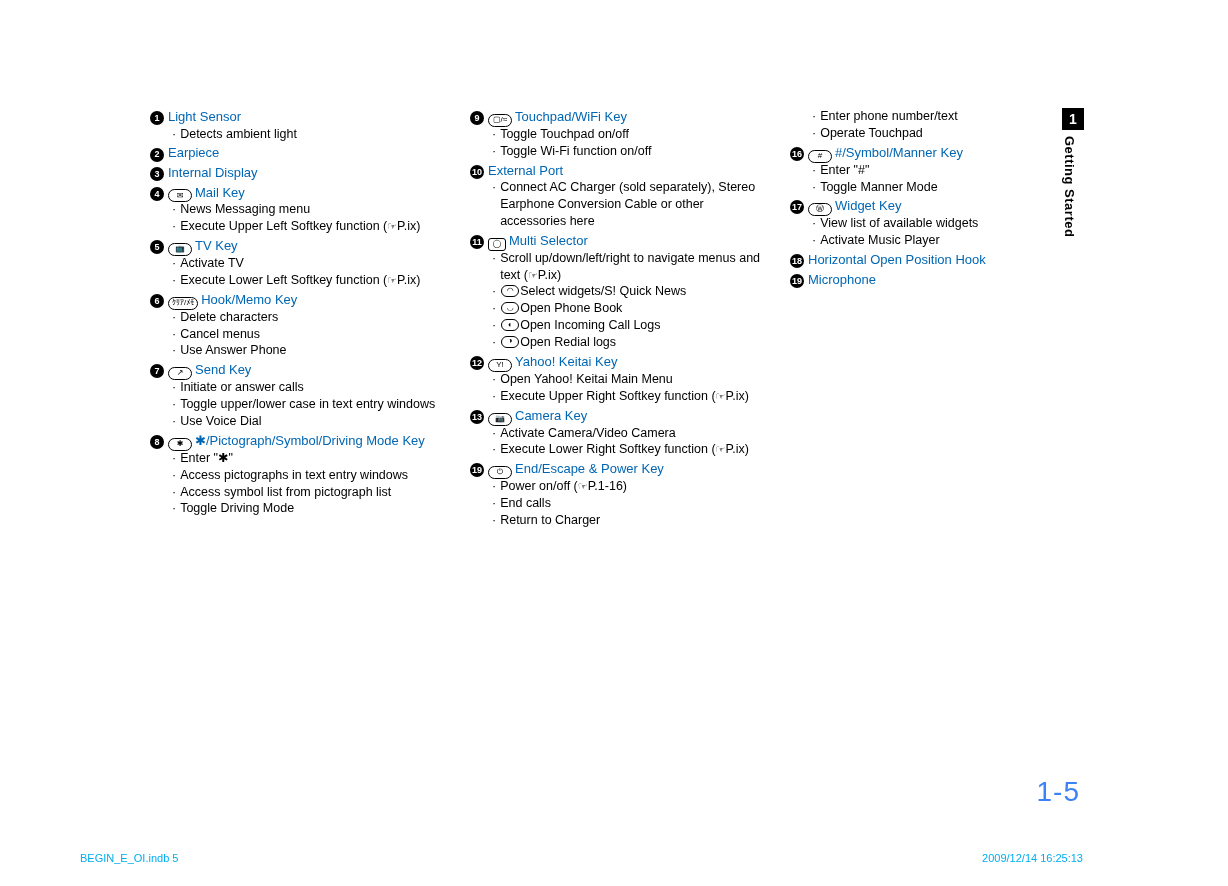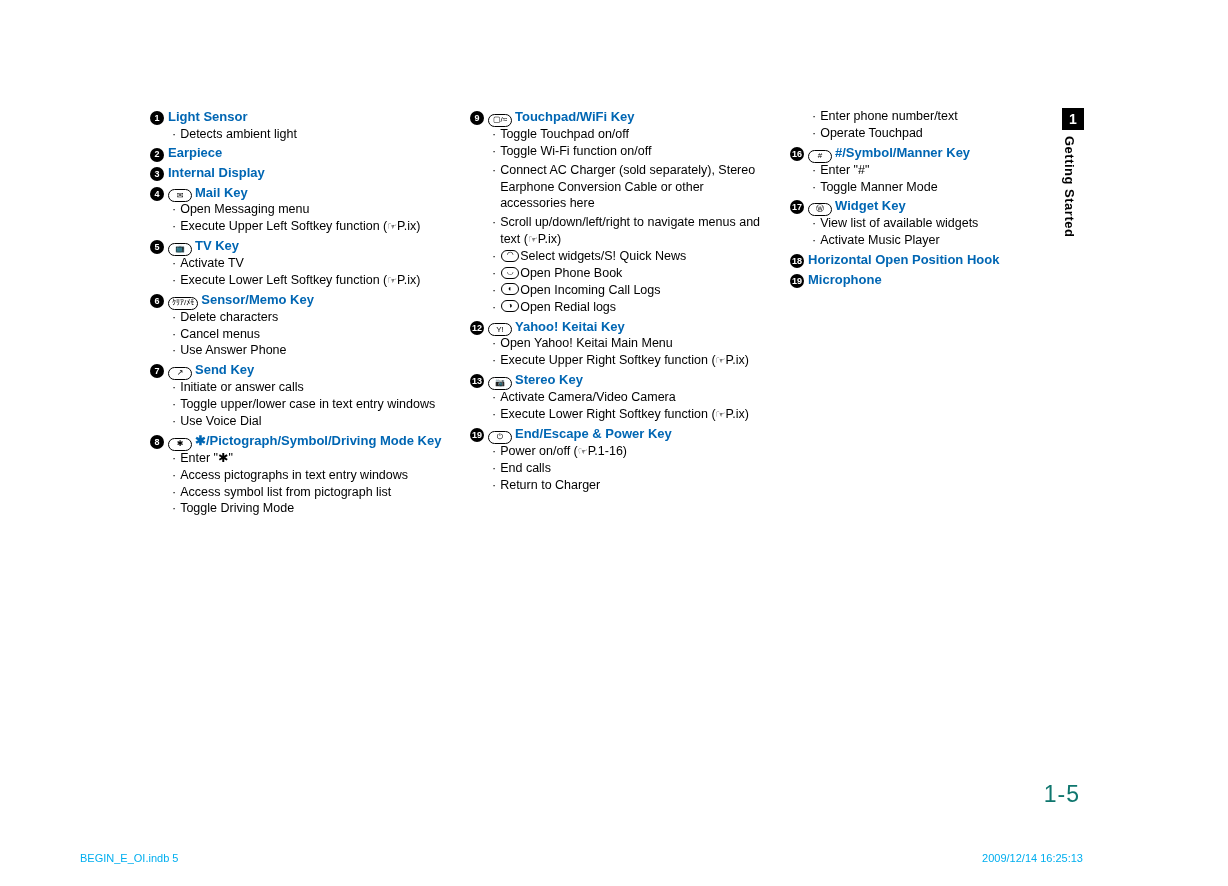--- a/index.html
+++ b/index.html
@@ -62,21 +62,21 @@
     flex: 0 0 auto;
     position: relative;
     top: 1px;
   }
   .keyicon.square {
     border-radius: 3px;
     min-width: 18px;
   }
   .title {
     color: #0066b3;
-    font-weight: bold;
+    font-weight: normal;
     font-size: 13px;
   }
   .subs {
     padding-left: 22px;
   }
   .sub {
     display: flex;
     font-size: 12.5px;
     line-height: 1.35;
   }
@@ -110,23 +110,23 @@
     writing-mode: vertical-rl;
     font-weight: bold;
     font-size: 13px;
     margin-top: 6px;
     letter-spacing: 0.5px;
   }
   .page-num {
     position: absolute;
     right: 148px;
     bottom: 78px;
-    font-size: 23px;
+    font-size: 28px;
     font-weight: 300;
-    color: #0f766e;
+    color: #3b82f6;
     letter-spacing: 1px;
   }
   .footer {
     position: absolute;
     bottom: 22px;
     left: 0;
     width: 1163px;
     font-size: 11px;
     color: #00aeef;
     display: flex;
@@ -182,21 +182,21 @@
         </div>
         <div class="entry">
           <div class="entry-head">
             <span class="num">4</span>
             <span class="keyicon">✉</span>
             <span class="title">Mail Key</span>
           </div>
           <div class="subs">
             <div class="sub">
               <span class="dot">·</span>
-              <span class="txt">Open Messaging menu</span>
+              <span class="txt">News Messaging menu</span>
             </div>
             <div class="sub">
               <span class="dot">·</span>
               <span class="txt">Execute Upper Left Softkey function (<span class="refsym">☞</span>P.ix)</span>
             </div>
           </div>
         </div>
         <div class="entry">
           <div class="entry-head">
             <span class="num">5</span>
@@ -211,21 +211,21 @@
             <div class="sub">
               <span class="dot">·</span>
               <span class="txt">Execute Lower Left Softkey function (<span class="refsym">☞</span>P.ix)</span>
             </div>
           </div>
         </div>
         <div class="entry">
           <div class="entry-head">
             <span class="num">6</span>
             <span class="keyicon">ｸﾘｱ/ﾒﾓ</span>
-            <span class="title">Sensor/Memo Key</span>
+            <span class="title">Hook/Memo Key</span>
           </div>
           <div class="subs">
             <div class="sub">
               <span class="dot">·</span>
               <span class="txt">Delete characters</span>
             </div>
             <div class="sub">
               <span class="dot">·</span>
               <span class="txt">Cancel menus</span>
             </div>
@@ -294,28 +294,37 @@
               <span class="dot">·</span>
               <span class="txt">Toggle Touchpad on/off</span>
             </div>
             <div class="sub">
               <span class="dot">·</span>
               <span class="txt">Toggle Wi-Fi function on/off</span>
             </div>
           </div>
         </div>
         <div class="entry">
+          <div class="entry-head">
+            <span class="num">10</span>
+            <span class="title">External Port</span>
+          </div>
           <div class="subs">
             <div class="sub">
               <span class="dot">·</span>
               <span class="txt">Connect AC Charger (sold separately), Stereo Earphone Conversion Cable or other accessories here</span>
             </div>
           </div>
         </div>
         <div class="entry">
+          <div class="entry-head">
+            <span class="num">11</span>
+            <span class="keyicon square">◯</span>
+            <span class="title">Multi Selector</span>
+          </div>
           <div class="subs">
             <div class="sub">
               <span class="dot">·</span>
               <span class="txt">Scroll up/down/left/right to navigate menus and text (<span class="refsym">☞</span>P.ix)</span>
             </div>
             <div class="sub">
               <span class="dot">·</span>
               <span class="txt"><span class="inline-key">◠</span>Select widgets/S! Quick News</span>
             </div>
             <div class="sub">
@@ -346,21 +355,21 @@
             <div class="sub">
               <span class="dot">·</span>
               <span class="txt">Execute Upper Right Softkey function (<span class="refsym">☞</span>P.ix)</span>
             </div>
           </div>
         </div>
         <div class="entry">
           <div class="entry-head">
             <span class="num">13</span>
             <span class="keyicon">📷</span>
-            <span class="title">Stereo Key</span>
+            <span class="title">Camera Key</span>
           </div>
           <div class="subs">
             <div class="sub">
               <span class="dot">·</span>
               <span class="txt">Activate Camera/Video Camera</span>
             </div>
             <div class="sub">
               <span class="dot">·</span>
               <span class="txt">Execute Lower Right Softkey function (<span class="refsym">☞</span>P.ix)</span>
             </div>

